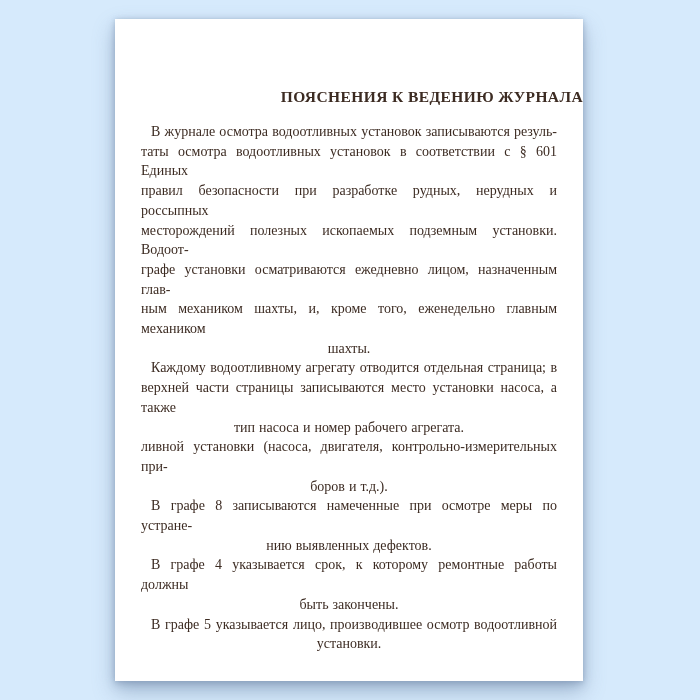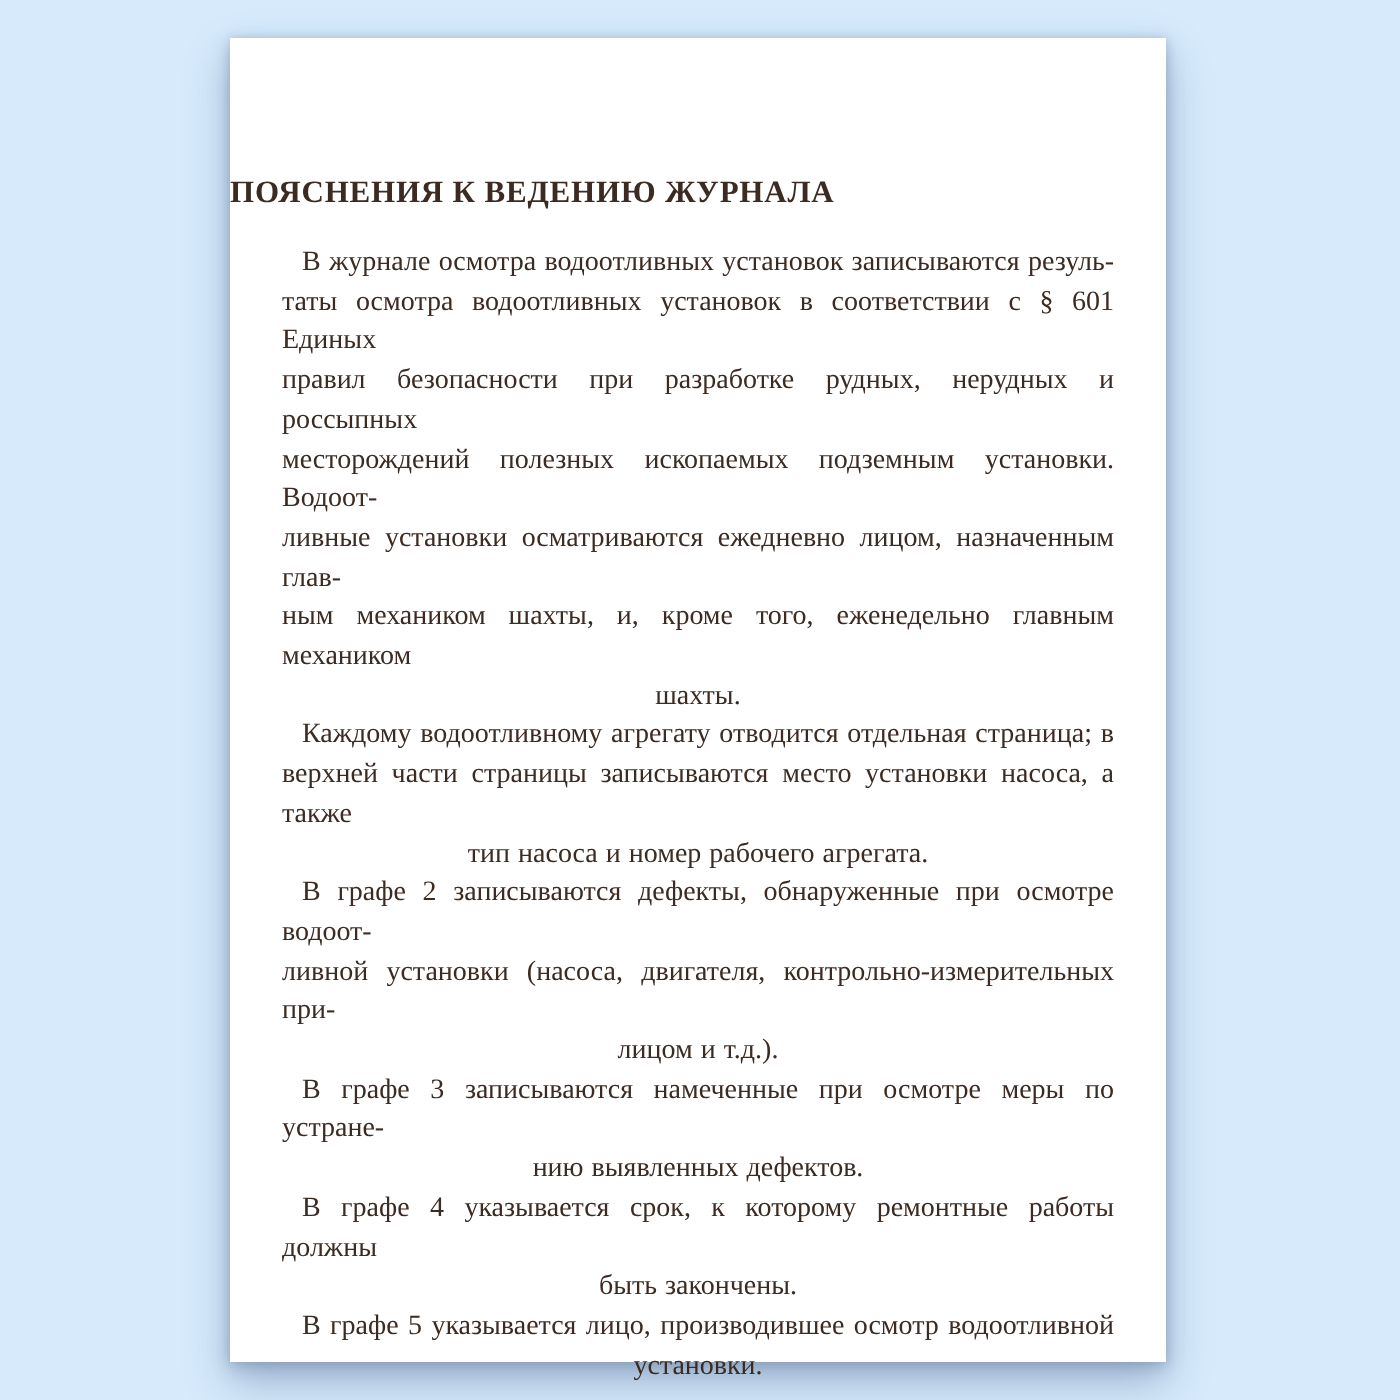--- a/index.html
+++ b/index.html
@@ -24,25 +24,26 @@
     background: #ffffff;
     box-shadow: 0 10px 20px rgba(96, 120, 155, 0.45),
                 0 3px 8px rgba(96, 120, 155, 0.35),
                 0 0 4px rgba(110, 130, 160, 0.25);
     box-sizing: border-box;
     font-family: "Liberation Serif", "DejaVu Serif", serif;
   }
   .page-title {
     margin: 0;
     padding-top: 69px;
-    text-align: left;
+    text-align: right;
     font-size: 15.5px;
     line-height: 17px;
     font-weight: bold;
     letter-spacing: 0.4px;
+    padding-left: 22px;
   }
   .body-text {
     margin: 17px 26px 0 26px;
     width: 416px;
     font-size: 14px;
     line-height: 19.7px;
     word-spacing: 0.5px;
   }
   .para { margin: 0; }
   .line {
@@ -62,36 +63,35 @@
 
 <div class="stage" style="background: rgb(214, 234, 252);">
   <div class="page" style="background: rgb(255, 255, 255); color: rgb(60, 43, 34);">
     <h1 class="page-title">ПОЯСНЕНИЯ К ВЕДЕНИЮ ЖУРНАЛА</h1>
     <div class="body-text" id="body-text">
         <div class="para">
           <div class="line indent just">В журнале осмотра водоотливных установок записываются резуль-</div>
           <div class="line just">таты осмотра водоотливных установок в соответствии с § 601 Единых</div>
           <div class="line just">правил безопасности при разработке рудных, нерудных и россыпных</div>
           <div class="line just">месторождений полезных ископаемых подземным установки. Водоот-</div>
-          <div class="line just">ливные установки осматриваются ежедневно лицом, назначенным глав-</div>
+          <div class="line just">графе установки осматриваются ежедневно лицом, назначенным глав-</div>
           <div class="line just">ным механиком шахты, и, кроме того, еженедельно главным механиком</div>
           <div class="line">шахты.</div>
         </div>
         <div class="para">
           <div class="line indent just">Каждому водоотливному агрегату отводится отдельная страница; в</div>
           <div class="line just">верхней части страницы записываются место установки насоса, а также</div>
           <div class="line">тип насоса и номер рабочего агрегата.</div>
         </div>
         <div class="para">
-          <div class="line indent just">В графе 2 записываются дефекты, обнаруженные при осмотре водоот-</div>
           <div class="line just">ливной установки (насоса, двигателя, контрольно-измерительных при-</div>
-          <div class="line">лицом и т.д.).</div>
+          <div class="line">боров и т.д.).</div>
         </div>
         <div class="para">
-          <div class="line indent just">В графе 3 записываются намеченные при осмотре меры по устране-</div>
+          <div class="line indent just">В графе 8 записываются намеченные при осмотре меры по устране-</div>
           <div class="line">нию выявленных дефектов.</div>
         </div>
         <div class="para">
           <div class="line indent just">В графе 4 указывается срок, к которому ремонтные работы должны</div>
           <div class="line">быть закончены.</div>
         </div>
         <div class="para">
           <div class="line indent just">В графе 5 указывается лицо, производившее осмотр водоотливной</div>
           <div class="line">установки.</div>
         </div>

